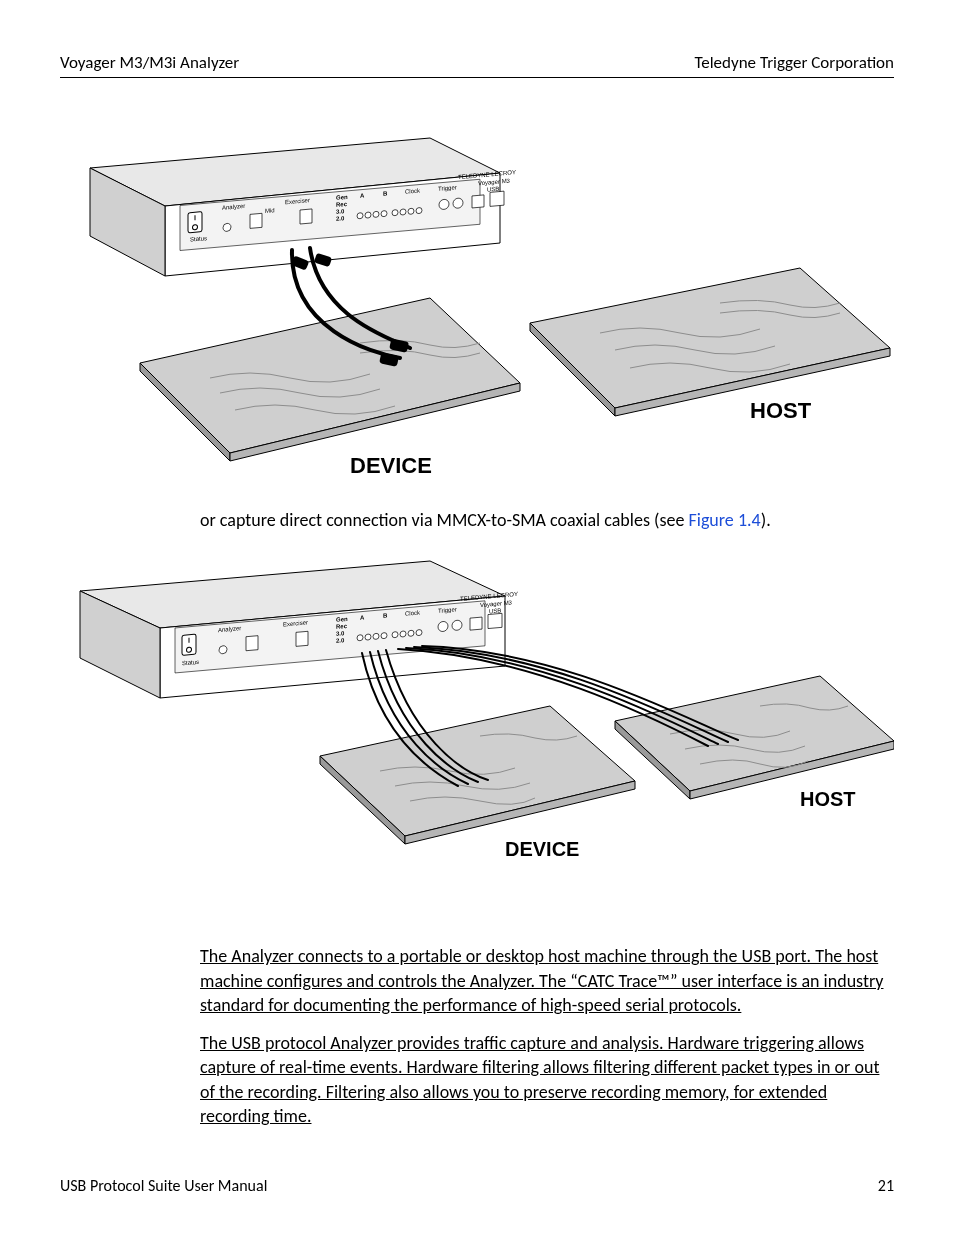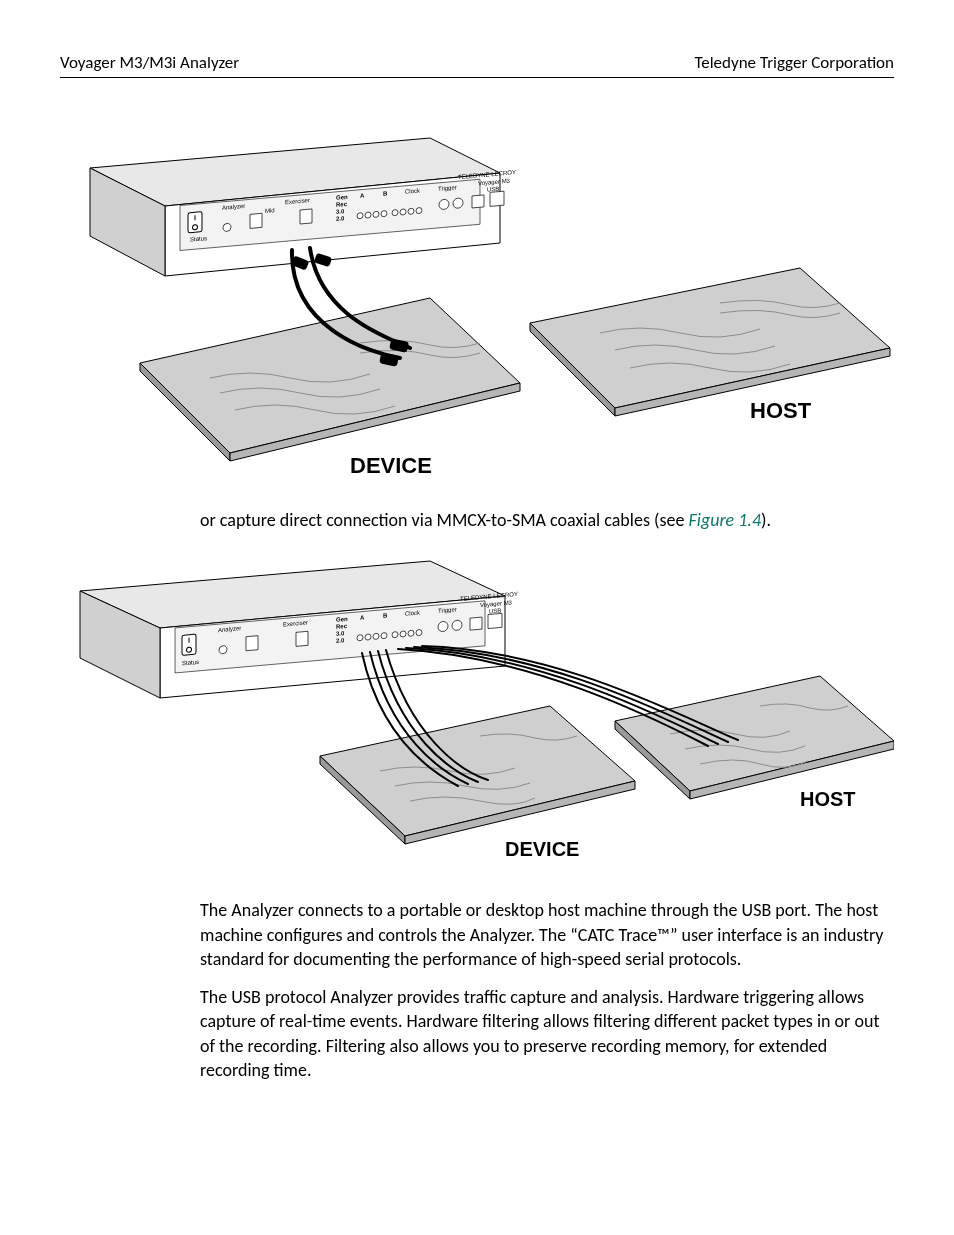--- a/index.html
+++ b/index.html
@@ -32,21 +32,21 @@
   .figure svg {
     display: block;
   }
   .body-text {
     margin-left: 140px;
     margin-right: 0;
     font-size: 18px;
     line-height: 1.35;
   }
   .body-text p { margin: 0 0 14px 0; }
-  .xref { color: #0f766e; font-style: italic; }
+  .xref { color: #1d4ed8; }
   .ftr {
     position: absolute;
     left: 60px;
     right: 60px;
     bottom: 40px;
     display: flex;
     justify-content: space-between;
     font-size: 16px;
   }
 </style>
@@ -256,21 +256,25 @@
           <path d="M346 102 C 480 108, 600 170, 658 198"></path>
           <path d="M354 101 C 490 106, 610 170, 668 196"></path>
           <path d="M362 100 C 500 104, 620 170, 678 194"></path>
         </g>
 
         <text x="445" y="310" font-family="Arial" font-weight="bold" font-size="20">DEVICE</text>
         <text x="740" y="260" font-family="Arial" font-weight="bold" font-size="20">HOST</text>
       </svg>
     </div>
 
-    <div class="body-text" style="margin-top:32px;">
+    <div class="body-text" style="margin-top:78px;text-decoration:underline;">
       <p>The Analyzer connects to a portable or desktop host machine through the USB port. The host machine configures and controls the Analyzer. The “CATC Trace™” user interface is an industry standard for documenting the performance of high-speed serial protocols.</p>
       <p>The USB protocol Analyzer provides traffic capture and analysis. Hardware triggering allows capture of real-time events. Hardware filtering allows filtering different packet types in or out of the recording. Filtering also allows you to preserve recording memory, for extended recording time.</p>
     </div>
 
   </div>
 
+  <div class="ftr">
+    <span>USB Protocol Suite User Manual</span>
+    <span>21</span>
+  </div>
 
 </div>
 
 </body></html>

